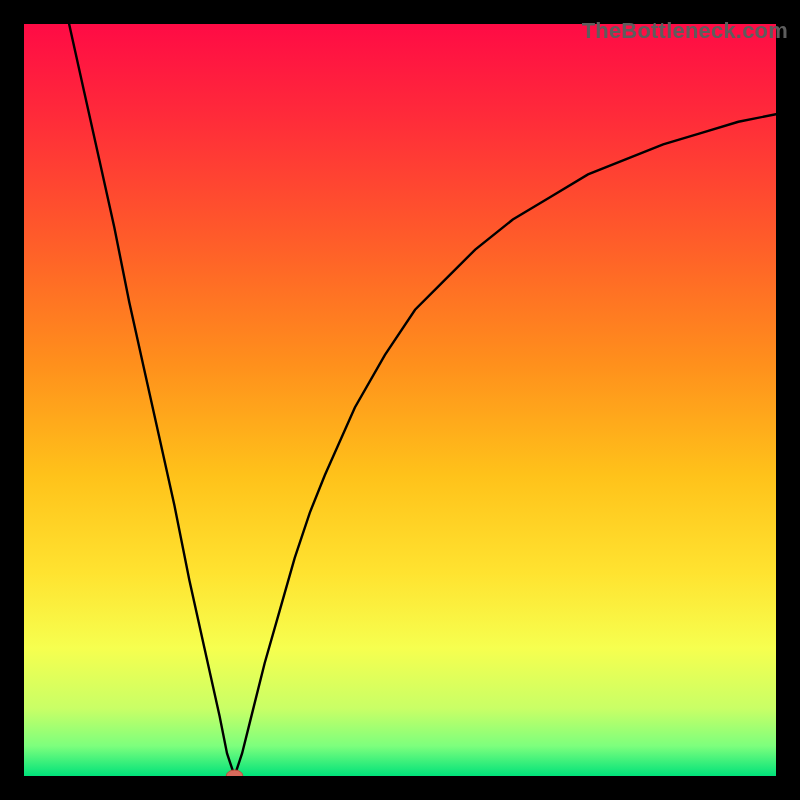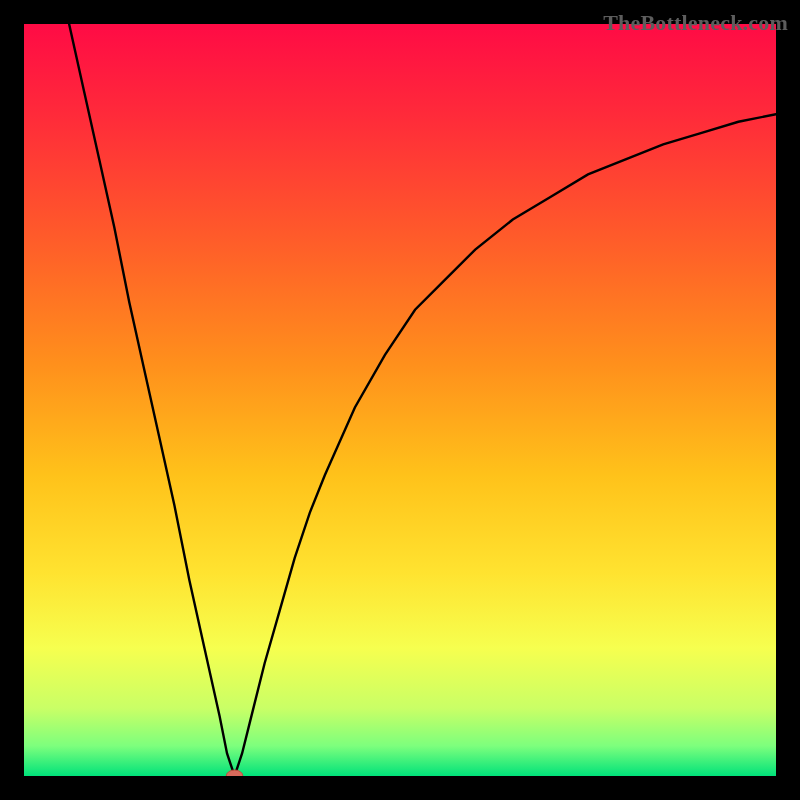--- a/index.html
+++ b/index.html
@@ -20,23 +20,23 @@
   }
   .plot {
     position: absolute;
     left: 0;
     top: 0;
     width: 752px;
     height: 752px;
   }
   .watermark {
     position: absolute;
-    top: 10px;
+    top: 18px;
     right: 12px;
-    font-family: Liberation Serif, serif;
+    font-family: Liberation Sans, sans-serif;
     font-size: 22px;
     font-weight: 600;
     color: #5d5d5d;
     letter-spacing: 0.2px;
   }
   svg {
     display: block;
   }
 </style>
 </head>

